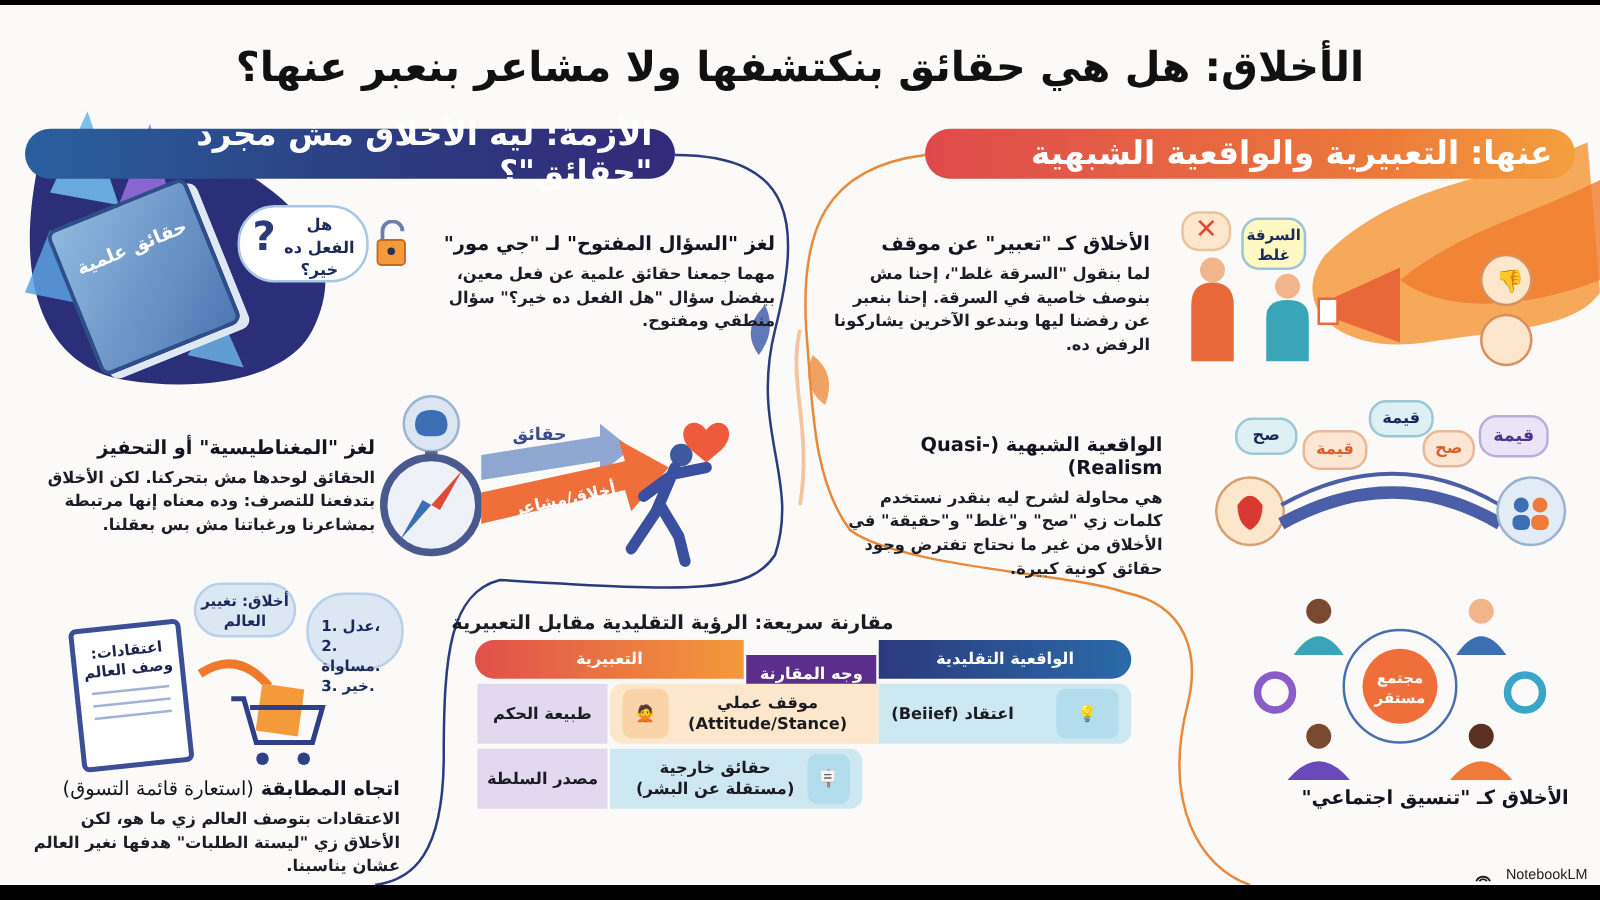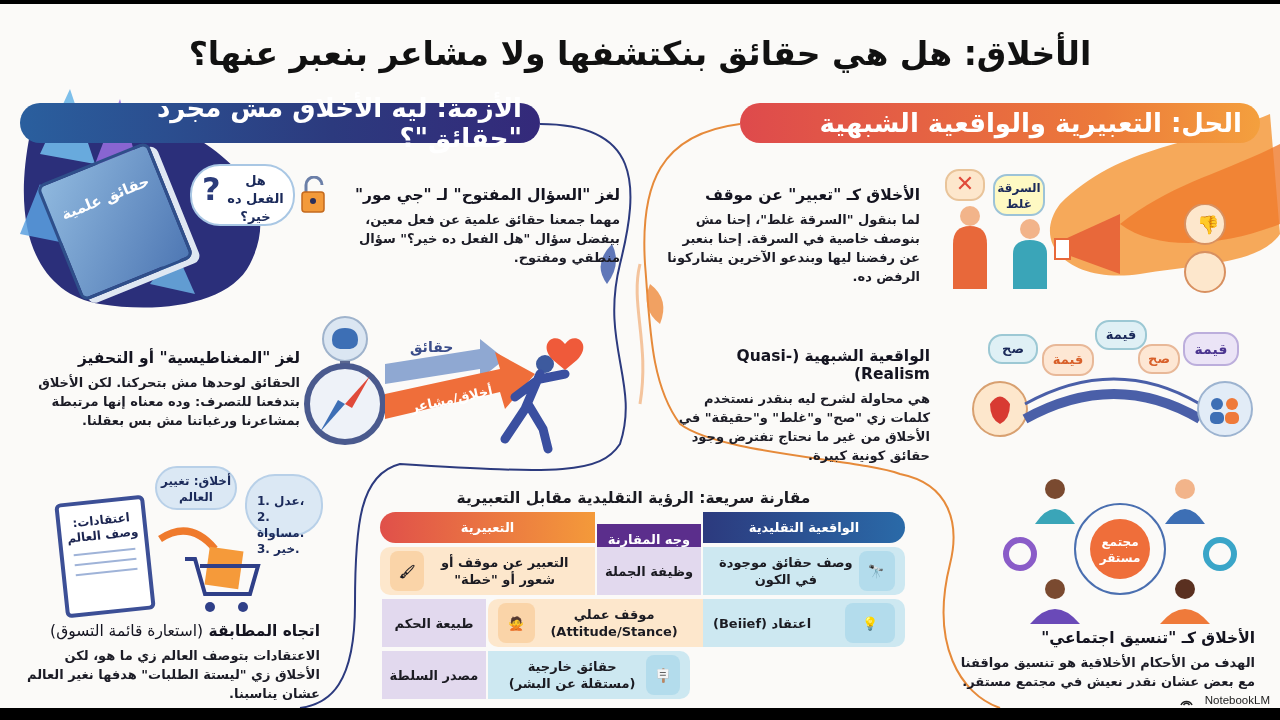--- a/index.html
+++ b/index.html
@@ -8,21 +8,21 @@
 .page{position:absolute;left:0;top:4px;width:1280px;height:704px;background:#fbfaf8;overflow:hidden}
 .abs{position:absolute}
 .title{position:absolute;left:0;top:30px;width:1280px;text-align:center;font-size:33px;font-weight:bold;color:#111;direction:rtl;letter-spacing:-0.5px}
 .band{position:absolute;height:40px;border-radius:20px;color:#fff;font-size:26px;font-weight:bold;direction:rtl;display:flex;align-items:center;justify-content:flex-end;padding:0 22px}
 .band-left{left:20px;top:99px;width:520px;background:linear-gradient(90deg,#2a5f9e 0%,#2c3a7e 60%,#34297a 100%);justify-content:flex-start;padding-right:18px}
 .band-right{left:740px;top:99px;width:520px;background:linear-gradient(90deg,#de4a4c 0%,#ec7a3a 70%,#f4a03e 100%);justify-content:flex-start;padding-right:18px}
 .block{position:absolute;direction:rtl;text-align:right}
 .block h3{font-size:15.5px;font-weight:bold;color:#141420;margin-bottom:6px}
 .block p{font-size:13px;line-height:19px;color:#1c1c26;font-weight:bold}
 .bubble{position:absolute;background:#fff;border:2px solid #b8cfe6;border-radius:14px;text-align:center;direction:rtl;font-weight:bold;color:#1b2a5a}
-.cmp-title{position:absolute;left:371px;top:485px;width:525px;text-align:center;font-size:15.5px;font-weight:bold;direction:rtl}
+.cmp-title{position:absolute;left:361px;top:485px;width:525px;text-align:left;font-size:15.5px;font-weight:bold;direction:rtl}
 .tbl{position:absolute;left:380px;top:508px;width:525px}
 .thead{display:flex;height:31px}
 .th{height:31px;color:#fff;font-weight:bold;font-size:13px;display:flex;align-items:center;justify-content:center;direction:rtl}
 .trow{display:flex;height:48px;margin-top:4px}
 .cell{height:48px;display:flex;align-items:center;justify-content:center;direction:rtl;font-size:13px;font-weight:bold;text-align:center;line-height:17px}
 .c-expr{width:215px;background:#fde7cc;border-radius:10px 0 0 10px;justify-content:space-between;padding:0 10px}
 .c-aspect{width:104px;background:#e2d9ee;margin:0 2px}
 .c-trad{width:202px;background:#cde8f1;border-radius:0 10px 10px 0;justify-content:space-between;padding:0 10px}
 .icon-box{width:50px;height:40px;border-radius:8px;display:flex;align-items:center;justify-content:center}
 .footer{position:absolute;right:10px;bottom:2px;font-family:"Liberation Sans",sans-serif;font-size:11.5px;color:#222;display:flex;align-items:center;gap:12px}
@@ -49,21 +49,21 @@
     <path d="M1270 110 C 1200 140, 1120 140, 1060 200 C 1030 240, 1070 280, 1140 270 C 1200 260, 1260 260, 1280 230z" fill="#f59a3e" opacity=".85"></path>
     <path d="M1280 140 C 1220 170, 1170 180, 1120 220 C 1160 250, 1230 240, 1280 220z" fill="#f07a2c" opacity=".8"></path>
   </svg>
 
   <div class="title">الأخلاق: هل هي حقائق بنكتشفها ولا مشاعر بنعبر عنها؟</div>
 
   <div class="band band-left">
     <span>الأزمة: ليه الأخلاق مش مجرد "حقائق"؟</span>
   </div>
   <div class="band band-right">
-    <span>الحل: التعبيرية والواقعية الشبهية</span>
+    <span>عنها: التعبيرية والواقعية الشبهية</span>
   </div>
 
   <div class="abs" style="left:55px;top:155px;width:120px;height:125px;transform:rotate(-22deg);background:linear-gradient(135deg,#8fb8de,#4f78b4);border-radius:8px;border:3px solid #2f4f8a;box-shadow:6px 6px 0 #dfe7f2">
     <div style="direction:rtl;text-align:center;color:#fff;font-weight:bold;font-size:15px;line-height:20px;padding-top:24px">حقائق علمية</div>
   </div>
 
   <div class="bubble" style="left:190px;top:160px;width:105px;height:62px;border-radius:30px;border-color:#a9c7e4;padding-top:6px">
     <span class="abs" style="left:10px;top:4px;font-size:32px;color:#2b3b7a">?</span>
     <div style="font-size:13px;padding-right:8px;padding-left:34px;line-height:18px">هل الفعل ده خير؟</div>
   </div>
@@ -176,42 +176,30 @@
       <path d="M35 50 q20 -30 40 0z" fill="#3aa5b8"></path>
     <circle cx="185" cy="15" r="10" fill="#f2b48a"></circle>
       <path d="M165 50 q20 -30 40 0z" fill="#3d6fb5"></path>
     <circle cx="55" cy="115" r="10" fill="#7a4a30"></circle>
       <path d="M30 150 q25 -30 50 0z" fill="#6a4ab8"></path>
     <circle cx="185" cy="115" r="10" fill="#5a3020"></circle>
       <path d="M160 150 q25 -30 50 0z" fill="#ef7a3a"></path>
   </svg>
   <div class="block" style="left:960px;top:625px;width:295px">
     <h3>الأخلاق كـ "تنسيق اجتماعي"</h3>
-    <p>الهدف من الأحكام الأخلاقية هو تنسيق مواقفنا مع بعض عشان نقدر نعيش في مجتمع مستقر.</p>
   </div>
 
   <div class="cmp-title">مقارنة سريعة: الرؤية التقليدية مقابل التعبيرية</div>
   <div class="tbl">
     <div class="thead">
       <div class="th" style="width:215px;border-radius:16px 0 0 16px;background:linear-gradient(90deg,#e0504a,#f49a3a)">التعبيرية</div>
       <div class="th" style="width:104px;margin:12px 2px;background:#5b2e8c">وجه المقارنة</div>
       <div class="th" style="width:202px;border-radius:0 16px 16px 0;background:linear-gradient(90deg,#2c3a7e,#2a6aa8)">الواقعية التقليدية</div>
     </div>
 
-    <div class="trow">
-      <div class="cell c-expr">
-          <span>التعبير عن موقف أو شعور أو "خطة"</span>
-          <span class="icon-box" style="background:#fad4a8">🖌</span>
-        </div>
-      <div class="cell c-aspect">وظيفة الجملة</div>
-      <div class="cell c-trad">
-          <span class="icon-box" style="background:#b3dcec">🔭</span>
-          <span>وصف حقائق موجودة في الكون</span>
-        </div>
-    </div>
     <div class="trow">
       <div class="cell c-aspect">طبيعة الحكم</div>
       <div class="cell c-expr">
           <span>موقف عملي (Attitude/Stance)</span>
           <span class="icon-box" style="background:#fad4a8">🙅</span>
         </div>
       <div class="cell c-trad">
           <span class="icon-box" style="background:#b3dcec">💡</span>
           <span>اعتقاد (Beiief)</span>
         </div>

